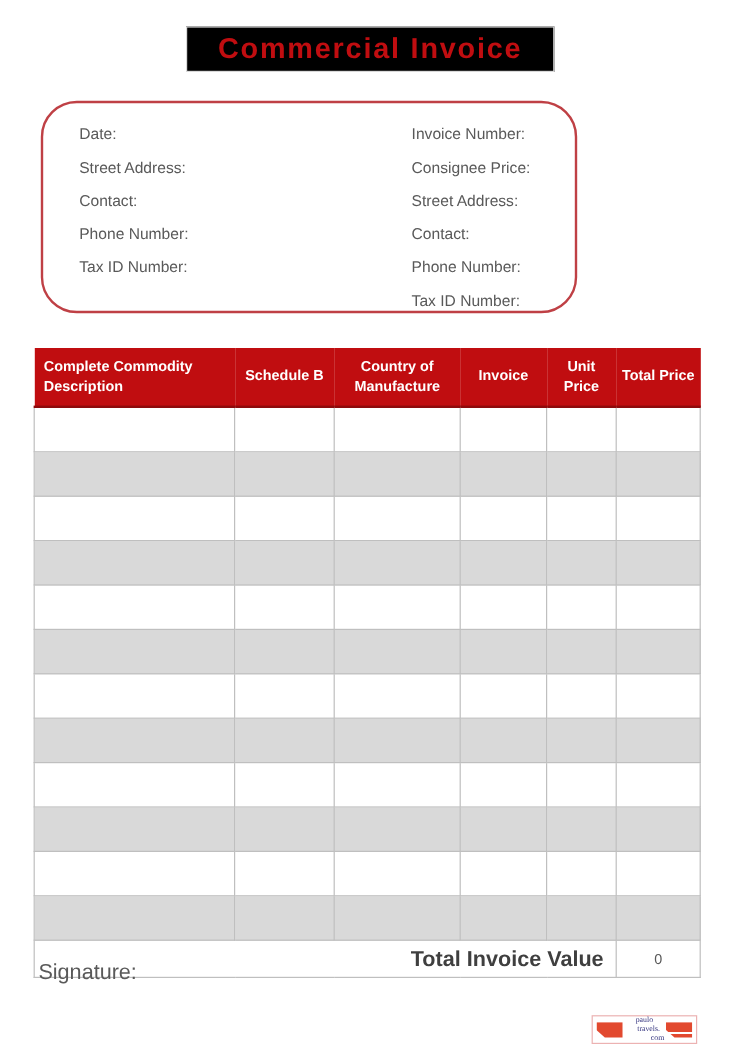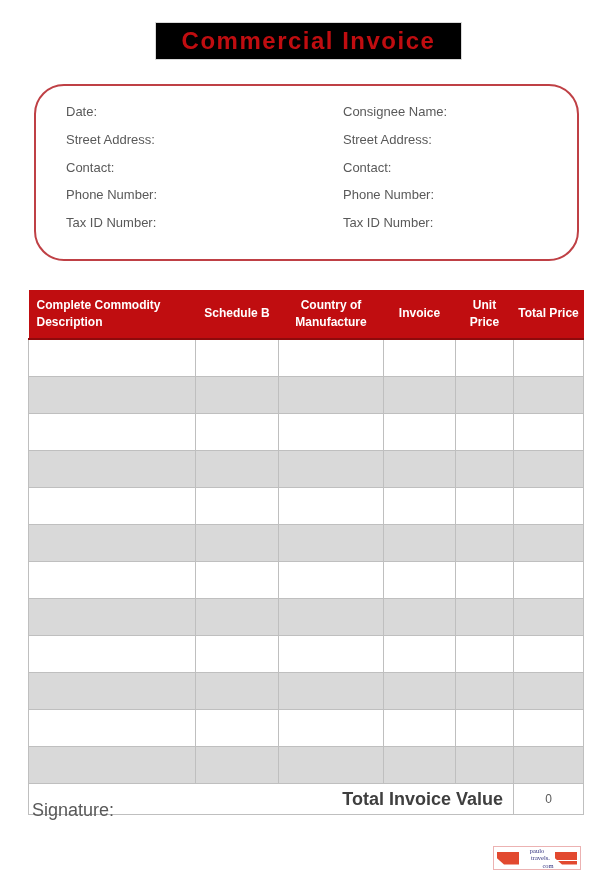--- a/index.html
+++ b/index.html
@@ -19,21 +19,21 @@
   .title-box{
     position:absolute;left:155px;top:22px;width:305px;height:36px;
     border:1px solid #D9D9D9;background:#000000;
     display:flex;align-items:center;justify-content:center;
   }
   .title-text{
     color:var(--accent);font-size:24px;font-weight:bold;letter-spacing:1.5px;
     white-space:nowrap;
   }
   .info-box{
-    position:absolute;left:34px;top:84px;width:545px;height:177px;
+    position:absolute;left:34px;top:84px;width:447px;height:177px;
     border:2px solid #BF4045;border-radius:30px;background:#fff;box-sizing:border-box;
   }
   .info-col{position:absolute;top:12px;}
   .info-col.left{left:30px;}
   .info-col.right{left:307px;}
   .field-row{
     height:27.7px;display:flex;align-items:center;
     font-size:13px;color:var(--label);
   }
   .invoice-table{
@@ -90,21 +90,22 @@
 
 <div class="info-box">
   <div class="info-col left">
       <div class="field-row">Date:</div>
       <div class="field-row">Street Address:</div>
       <div class="field-row">Contact:</div>
       <div class="field-row">Phone Number:</div>
       <div class="field-row">Tax ID Number:</div>
     </div>
   <div class="info-col right">
-      <div class="field-row">Consignee Name:</div>
+      <div class="field-row">Invoice Number:</div>
+      <div class="field-row">Consignee Price:</div>
       <div class="field-row">Street Address:</div>
       <div class="field-row">Contact:</div>
       <div class="field-row">Phone Number:</div>
       <div class="field-row">Tax ID Number:</div>
     </div>
 </div>
 
 <table class="invoice-table">
   <colgroup>
     <col style="width:167px">

